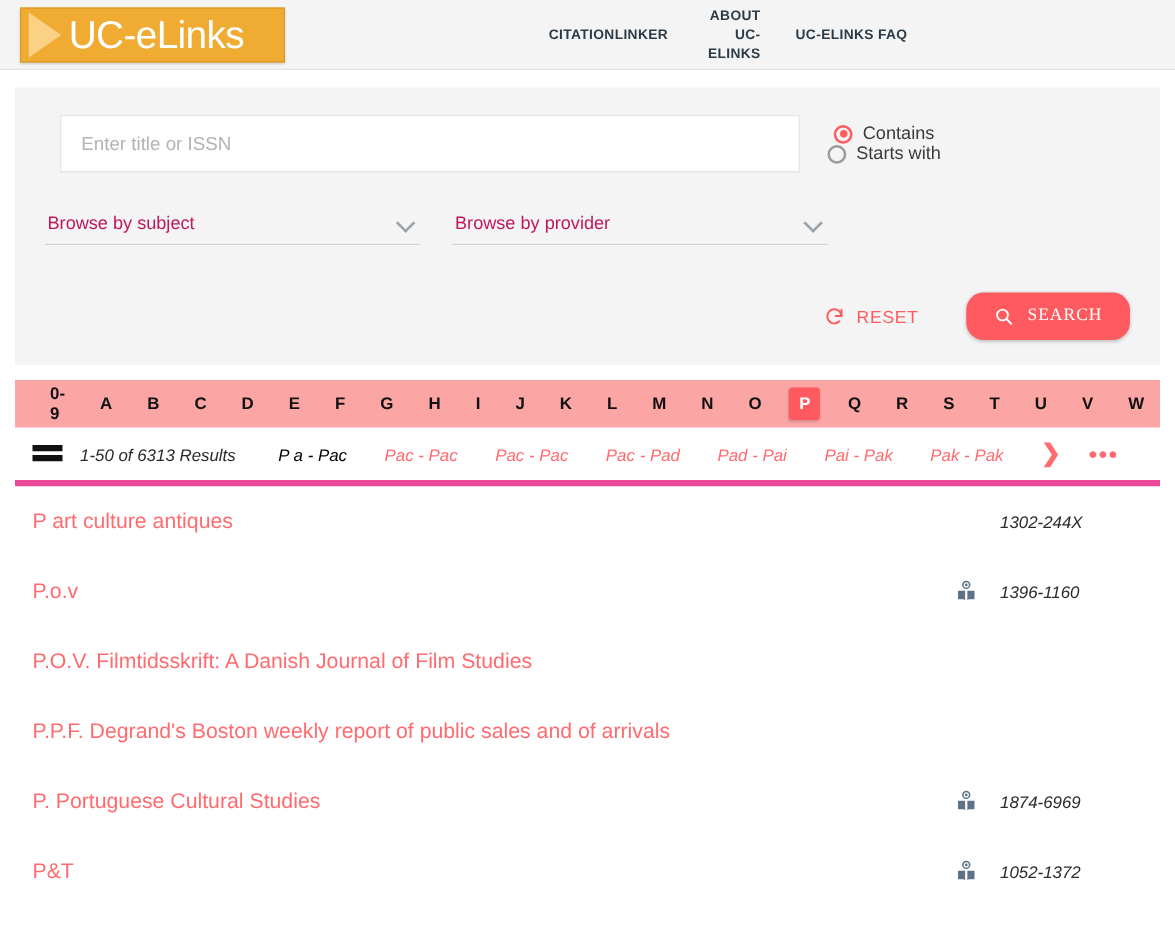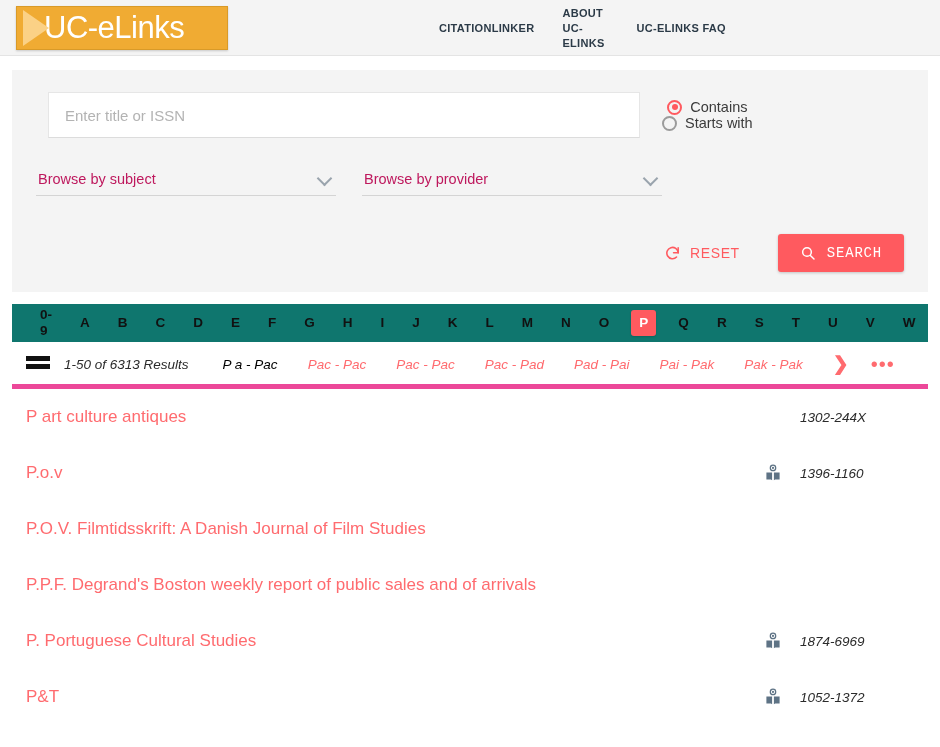--- a/index.html
+++ b/index.html
@@ -34,42 +34,42 @@
   .logo-arrow {
     position: absolute;
     left: 6px; top: 50%;
     transform: translateY(-50%);
     width: 0; height: 0;
     border-top: 18px solid transparent;
     border-bottom: 18px solid transparent;
     border-left: 26px solid #fbd186;
   }
   .logo-text {
-    margin-left: 27px;
+    margin-left: 38px;
     color: #ffffff;
     font-size: 31px;
     letter-spacing: -.5px;
     font-weight: 400;
     white-space: nowrap;
   }
   .main-nav {
     position: absolute;
     left: 425px;
     top: 0;
     height: 56px;
     display: flex;
     align-items: center;
     gap: 0;
   }
   .nav-link {
     color: #2b3a47;
     font-size: 11px;
     font-weight: bold;
     letter-spacing: .3px;
-    text-align: left;
+    text-align: right;
     line-height: 15px;
     cursor: pointer;
     text-decoration: none;
     padding: 0 14px;
     width: auto;
   }
   .nav-link.two-line { width: 74px; }
 
   
   .page-wrap { padding: 0 12px; }
@@ -166,33 +166,33 @@
   .reset-icon { margin-right: 9px; display: flex; }
   .search-btn {
     display: flex;
     align-items: center;
     justify-content: space-between;
     background: #ff5a5f;
     color: #ffffff;
     border: none;
     height: 38px;
     padding: 0 22px;
-    border-radius: 3px;
+    border-radius: 14px;
     font-size: 14px;
     letter-spacing: .8px;
     cursor: pointer;
     box-shadow: 0 1px 3px rgba(0,0,0,.2);
-    font-family: Liberation Mono, monospace;
+    font-family: Liberation Serif, serif;
   }
   .search-btn .sicon { margin-right: 11px; display: flex; }
 
   
   .alpha-bar {
     margin-top: 12px;
-    background: #0f766e;
+    background: #fca5a5;
     height: 38px;
     display: flex;
     align-items: center;
     padding: 0 22px;
   }
   .alpha-item {
     font-size: 13.5px;
     font-weight: bold;
     color: #111111;
     cursor: pointer;

